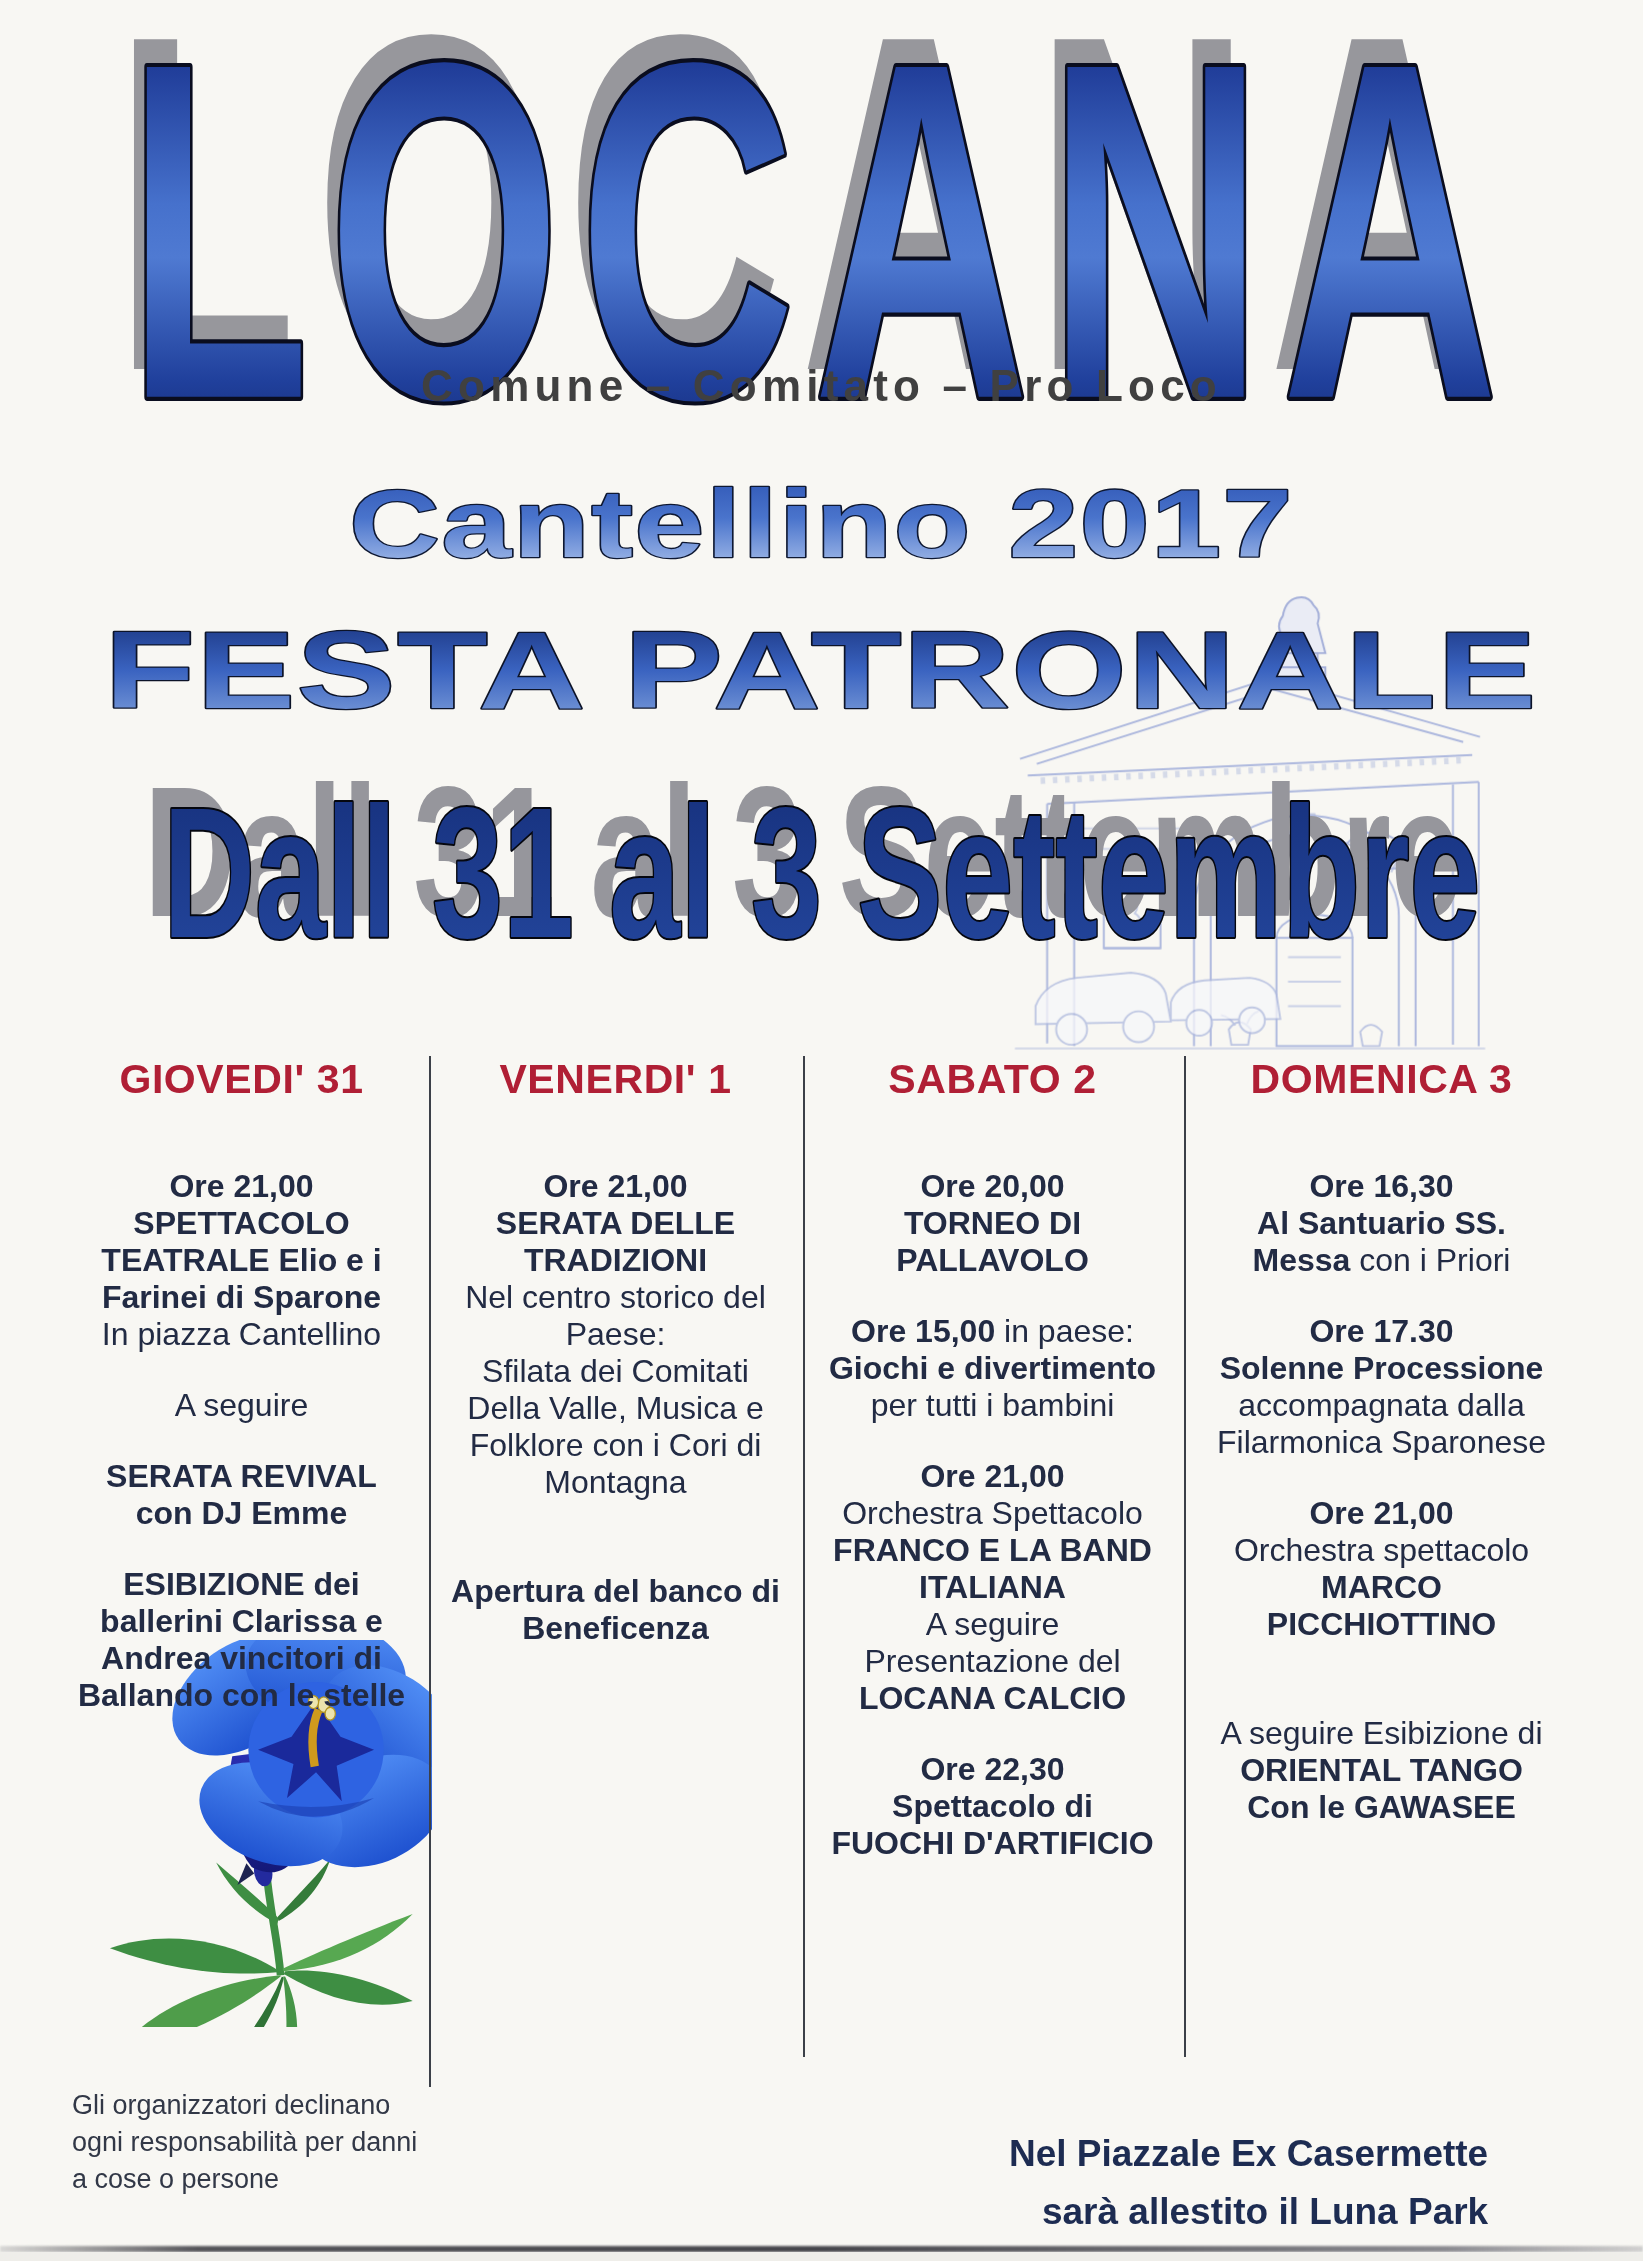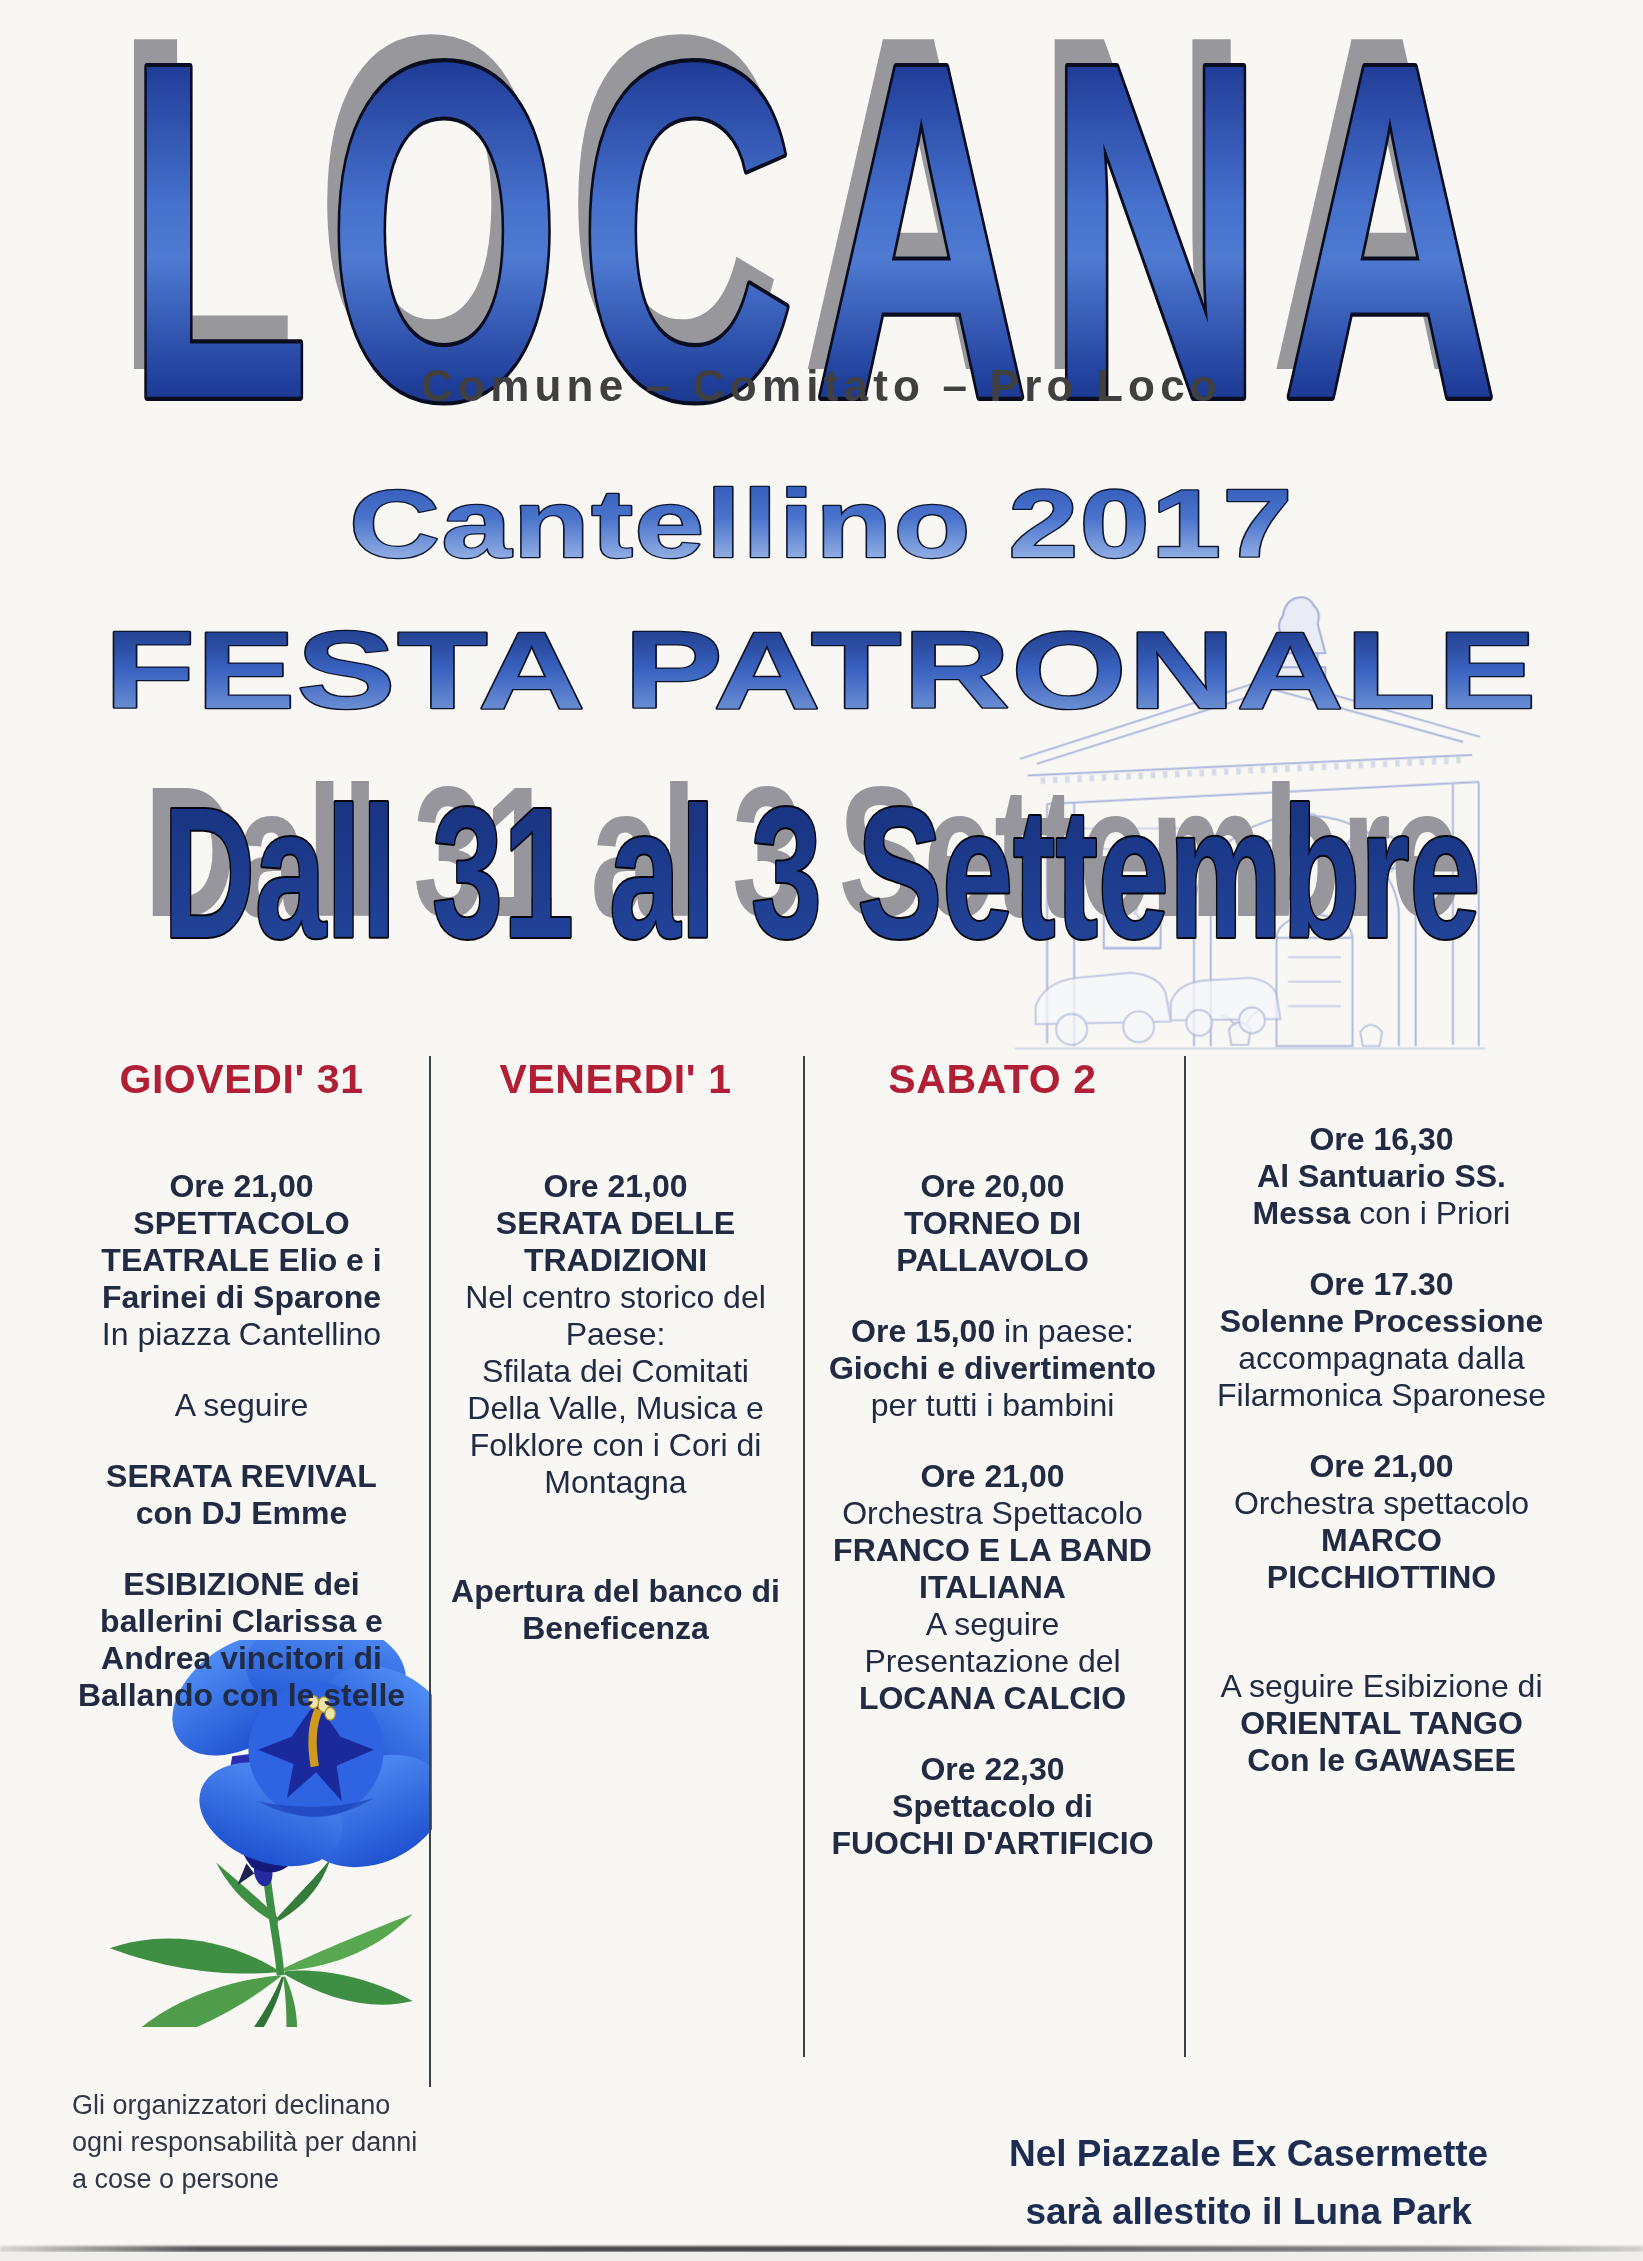--- a/index.html
+++ b/index.html
@@ -28,21 +28,21 @@
   .bold{font-weight:bold;}
   .reg{font-weight:normal;}
 
   .divider{position:absolute;width:1.9px;background:#3c4048;}
   #div-1{left:429px;top:1056px;height:1031px;}
   #div-2{left:803px;top:1056px;height:1001px;}
   #div-3{left:1184px;top:1056px;height:1001px;}
 
   
   .disclaimer{left:72px;top:2087px;font-size:27px;line-height:37px;color:#323847;text-align:left;}
-  .lunapark{left:1009px;top:2125px;font-size:37px;line-height:58px;font-weight:bold;color:#1d2c52;text-align:center;}
+  .lunapark{left:1009px;top:2125px;font-size:37px;line-height:58px;font-weight:bold;color:#1d2c52;text-align:right;}
 
   
   #church-svg{left:1002px;top:551px;}
   #flower-svg{left:97px;top:1640px;}
 
   .scan-band{left:0;top:2246px;width:1643px;height:5.8px;
      background:linear-gradient(90deg,rgba(120,120,125,.25),#55555a 12%,#46464c 50%,#8a8a90 88%,rgba(150,150,155,.4));
      filter:blur(1px);}
   .scan-below{left:0;top:2252px;width:1643px;height:9.7px;background:#efeeea;}
 </style>
@@ -261,20 +261,21 @@
             <div class="line"><span class="bold">LOCANA CALCIO</span></div>
           </div>
           <div class="block">
             <div class="line"><span class="bold">Ore 22,30</span></div>
             <div class="line"><span class="bold">Spettacolo di</span></div>
             <div class="line"><span class="bold">FUOCHI D'ARTIFICIO</span></div>
           </div>
         </div>
       </div>
       <div class="col" style="left: 1188px; width: 387px;">
+        <div class="col-header">DOMENICA 3</div>
         <div class="col-body">
           <div class="block">
             <div class="line"><span class="bold">Ore 16,30</span></div>
             <div class="line"><span class="bold">Al Santuario SS.</span></div>
             <div class="line"><span class="bold">Messa</span><span class="reg"> con i Priori</span></div>
           </div>
           <div class="block">
             <div class="line"><span class="bold">Ore 17.30</span></div>
             <div class="line"><span class="bold">Solenne Processione</span></div>
             <div class="line"><span class="reg">accompagnata dalla</span></div>

